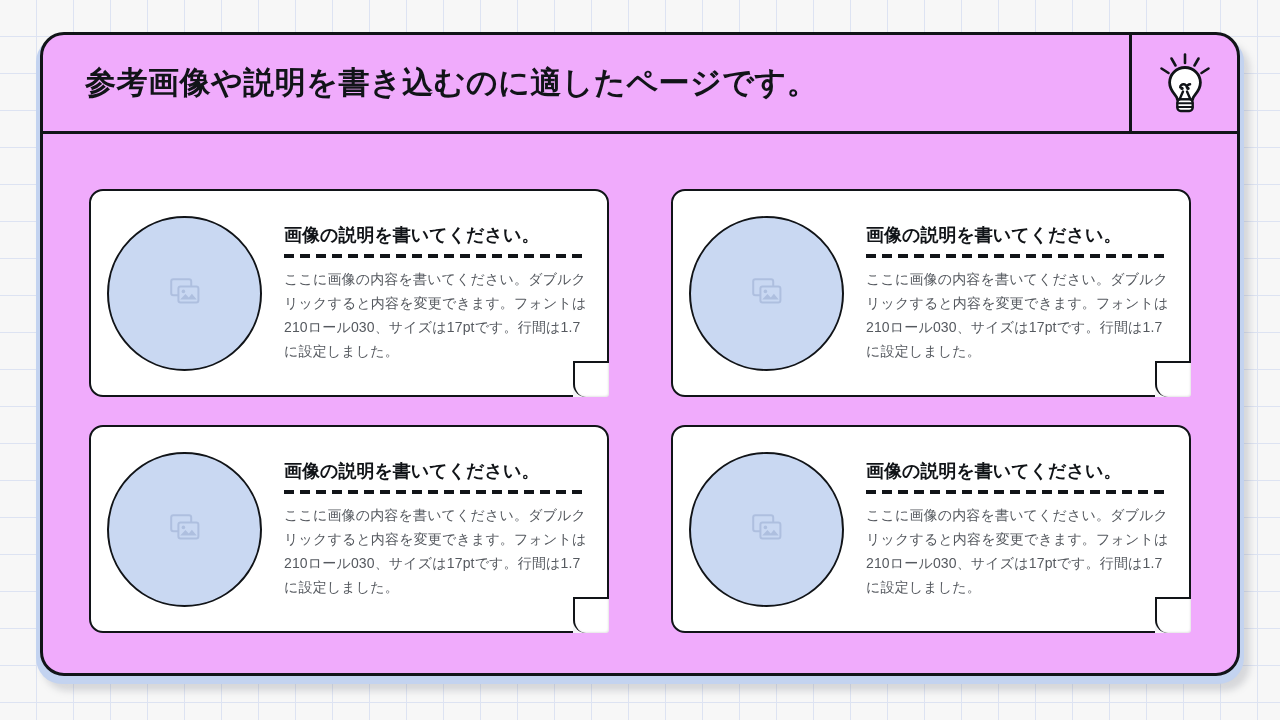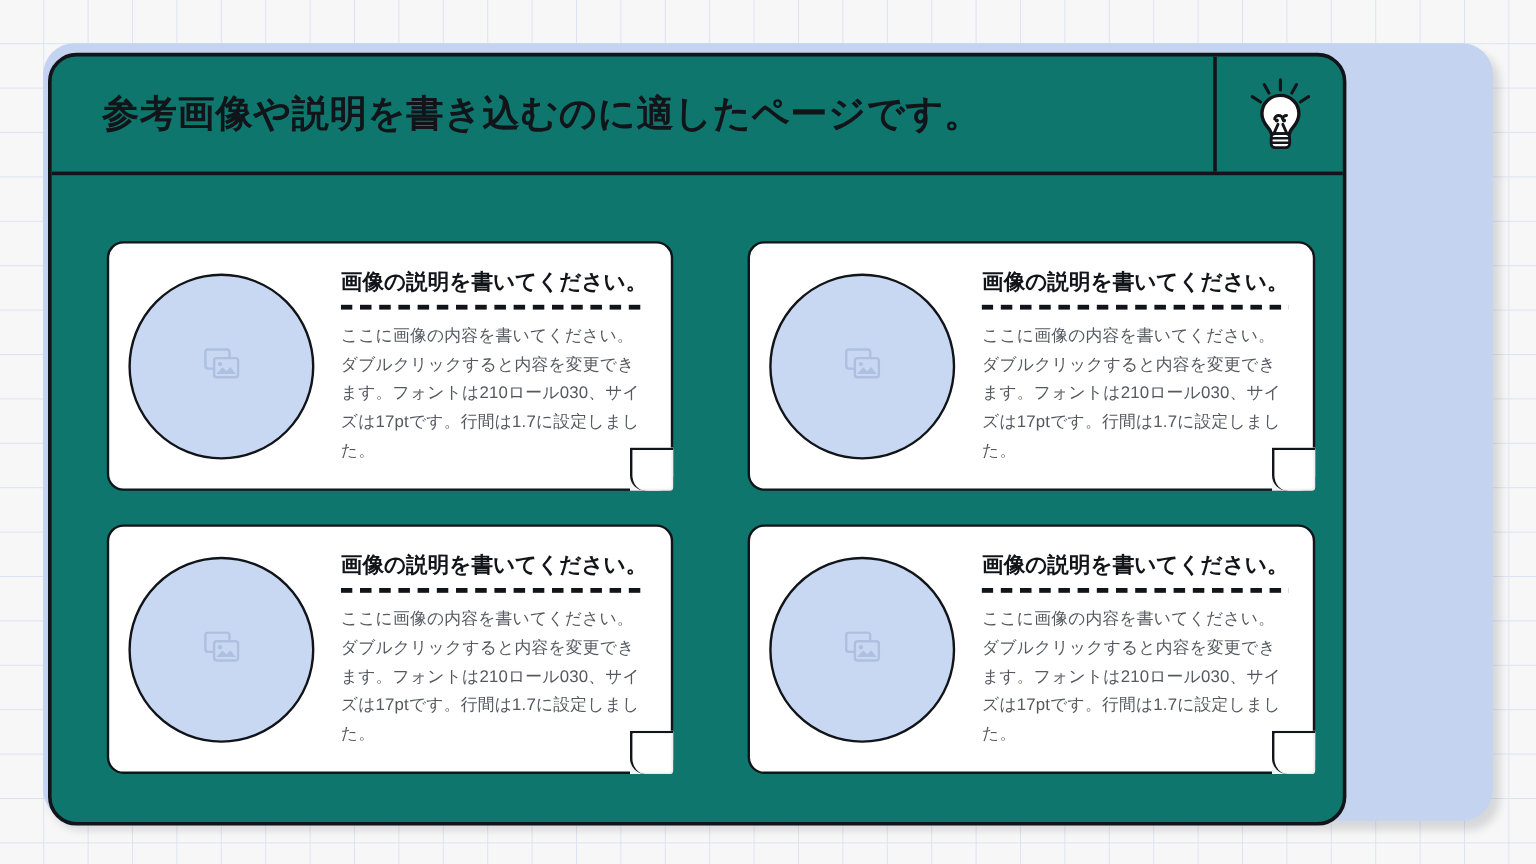--- a/index.html
+++ b/index.html
@@ -31,29 +31,28 @@
     height: 648px;
     border-radius: 26px;
     background: #c3d3f0;
     box-shadow: 6px 7px 7px rgba(120,125,135,0.26);
   }
 
   .slide {
     position: absolute;
     left: 40px;
     top: 32px;
-    width: 1082px;
+    width: 1200px;
     height: 644px;
     border-radius: 24px;
-    background: #0f766e;
+    background: #f0abfc;
     border: 3px solid #111418;
     overflow: hidden;
     display: flex;
     flex-direction: column;
-    margin-top: 12px;
   }
 
   
   .slide-header {
     height: 99px;
     min-height: 99px;
     border-bottom: 3px solid #111418;
     display: flex;
     align-items: stretch;
   }

